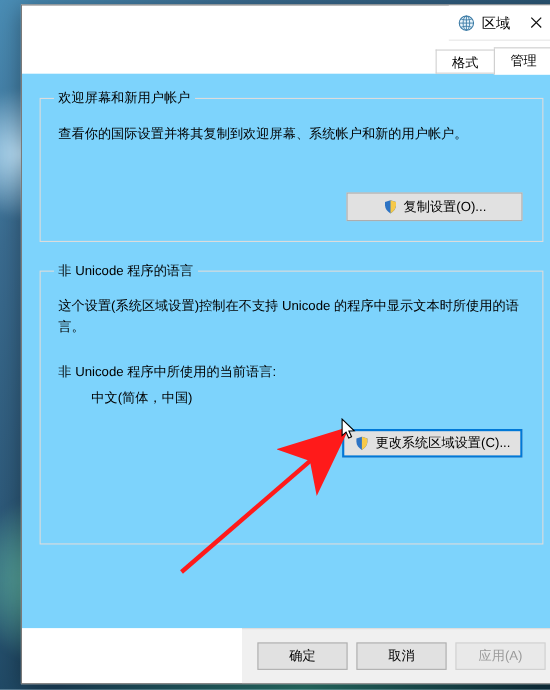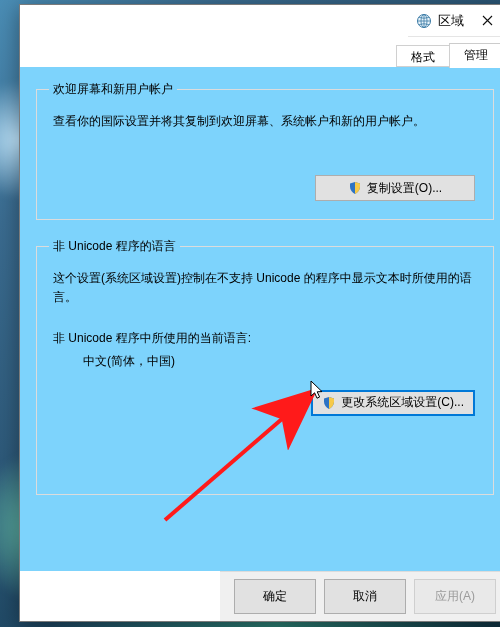--- a/index.html
+++ b/index.html
@@ -125,21 +125,21 @@
     margin: 4px 0 0 34px;
   }
   .footer {
     height:50px;
     border-top:1px solid #dcdcdc;
     background:#f0f0f0;
     display:flex; align-items:center; justify-content:flex-end;
     gap:8px; padding:0 14px;
   }
   .footer .fbtn {
-    width:82px; height:35px;
+    width:82px; height:25px;
     background:#e1e1e1;
     border:1px solid #adadad;
     font-size:12px;
     display:flex; align-items:center; justify-content:center;
     cursor:pointer;
   }
   .footer .fbtn.disabled {
     color:#9b9b9b;
     border-color:#cfcfcf;
     background:#e9e9e9;

